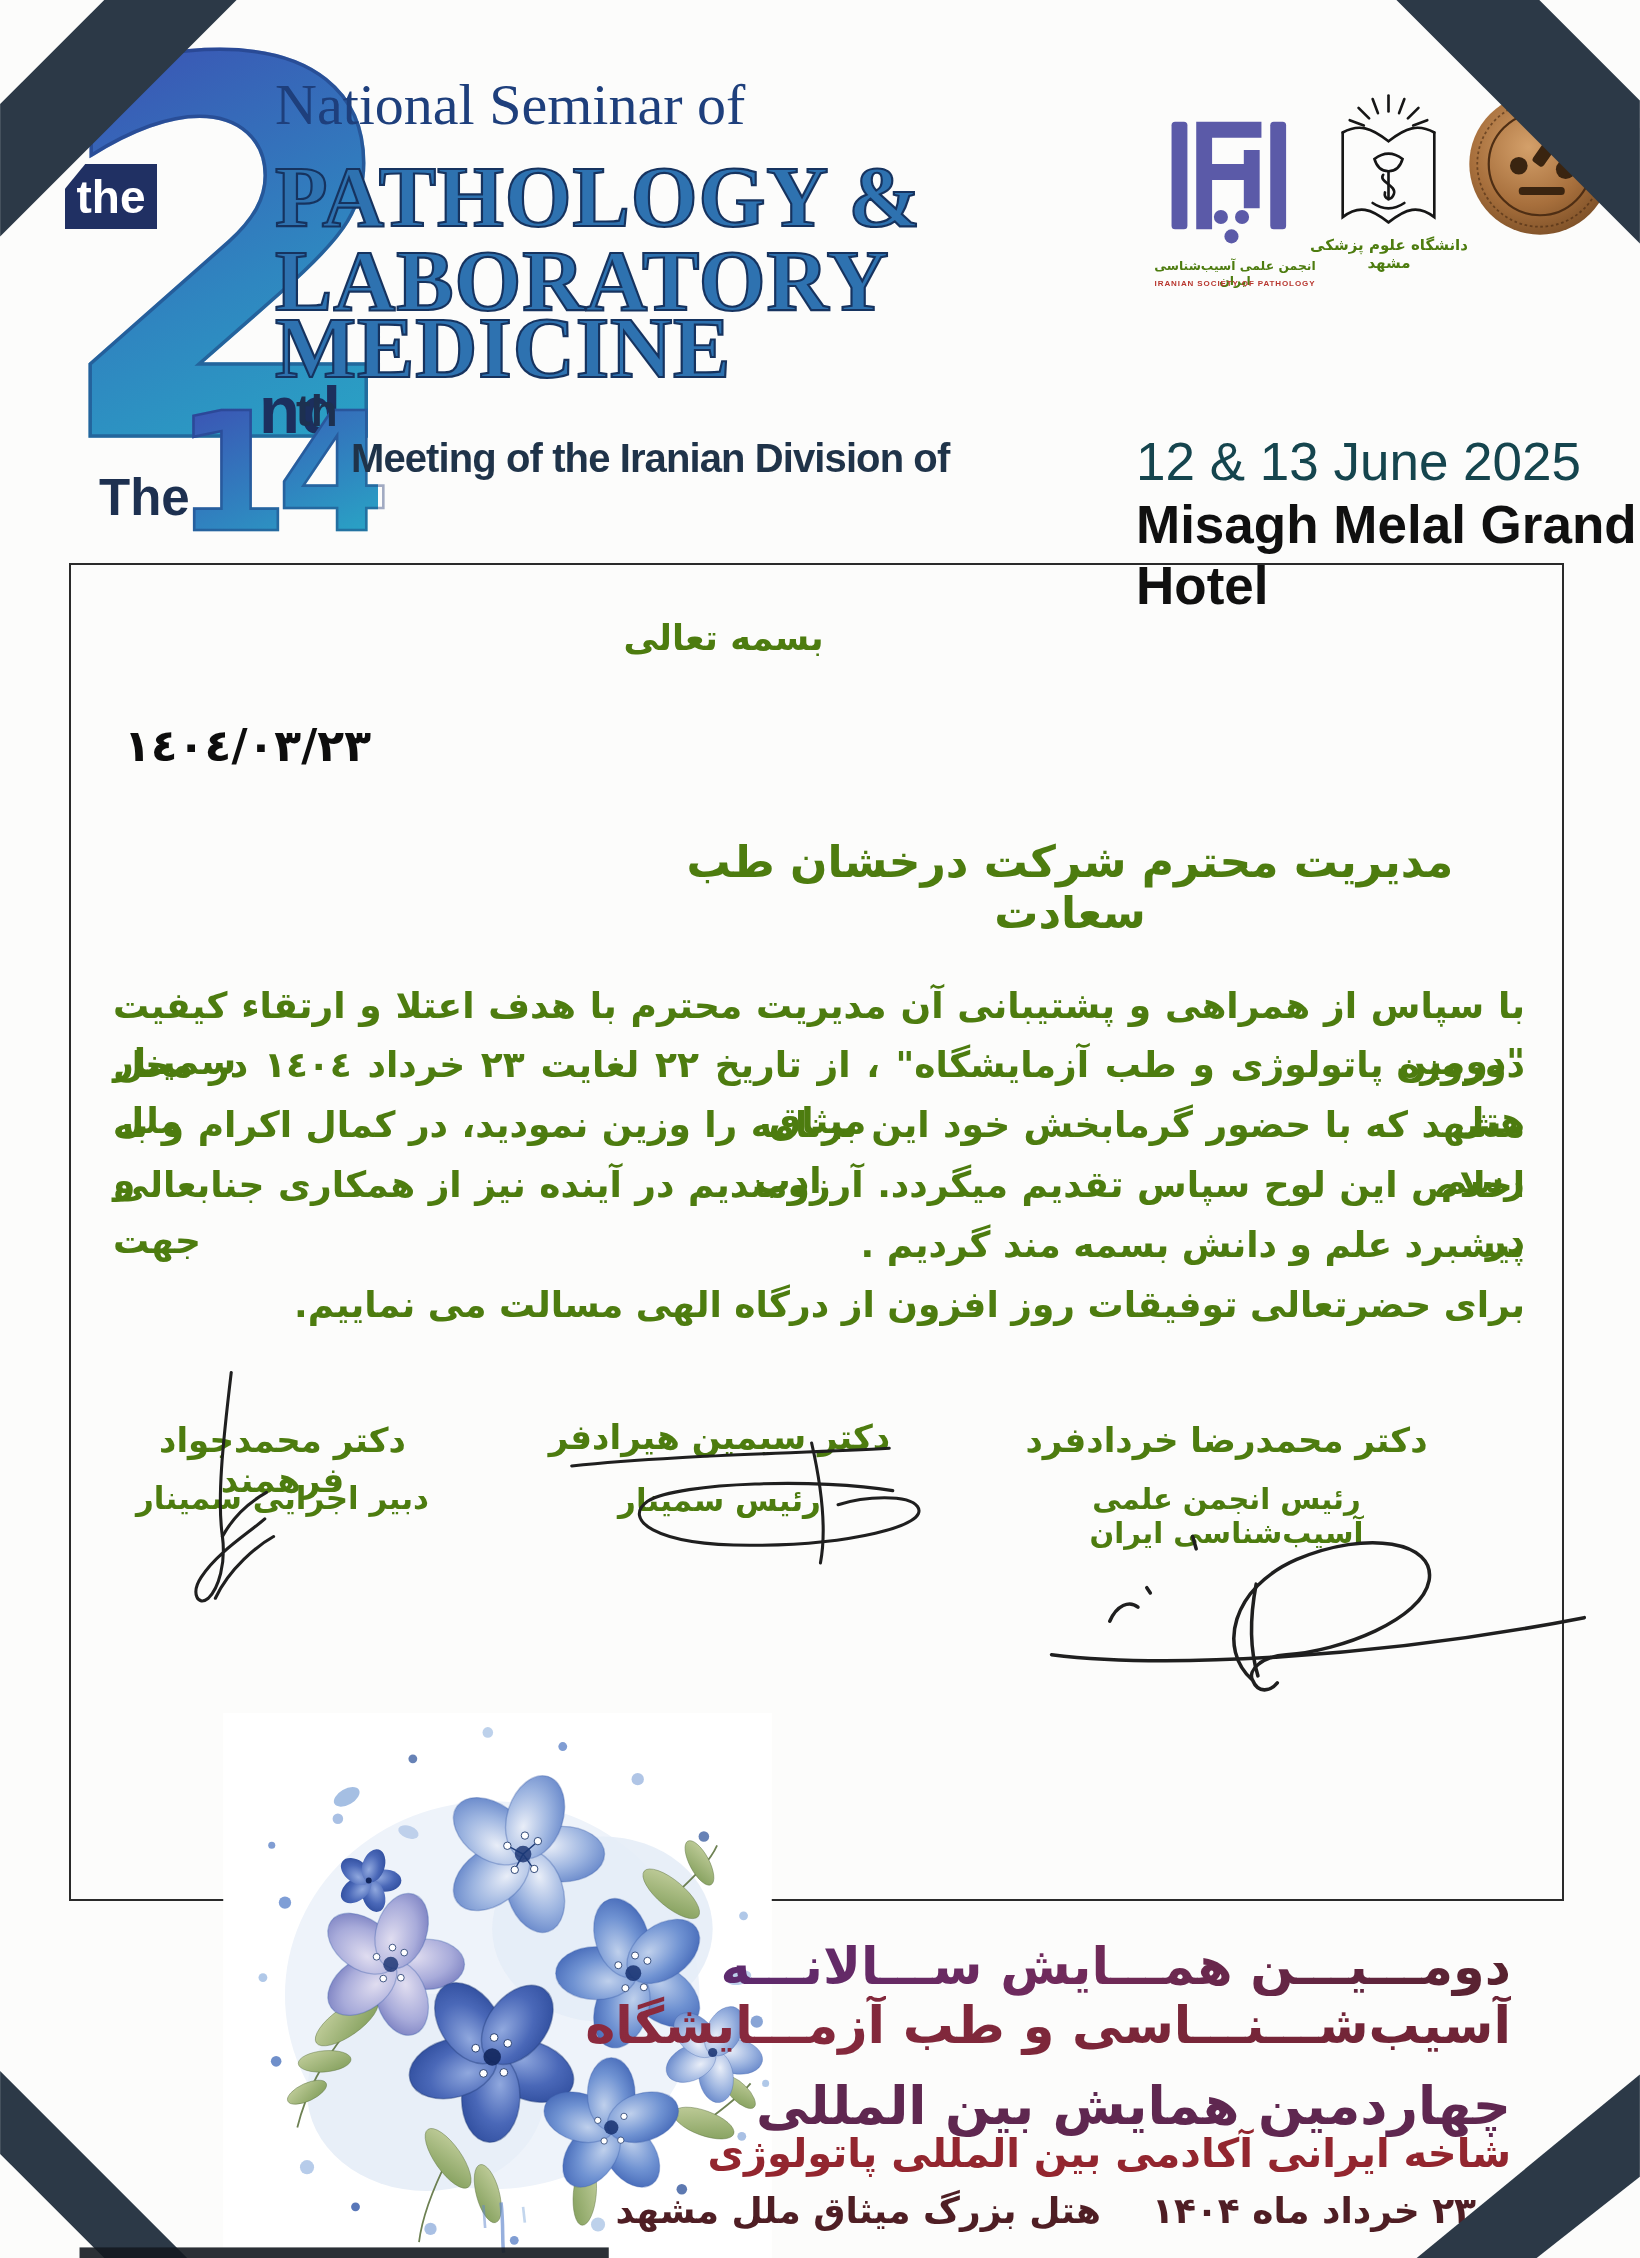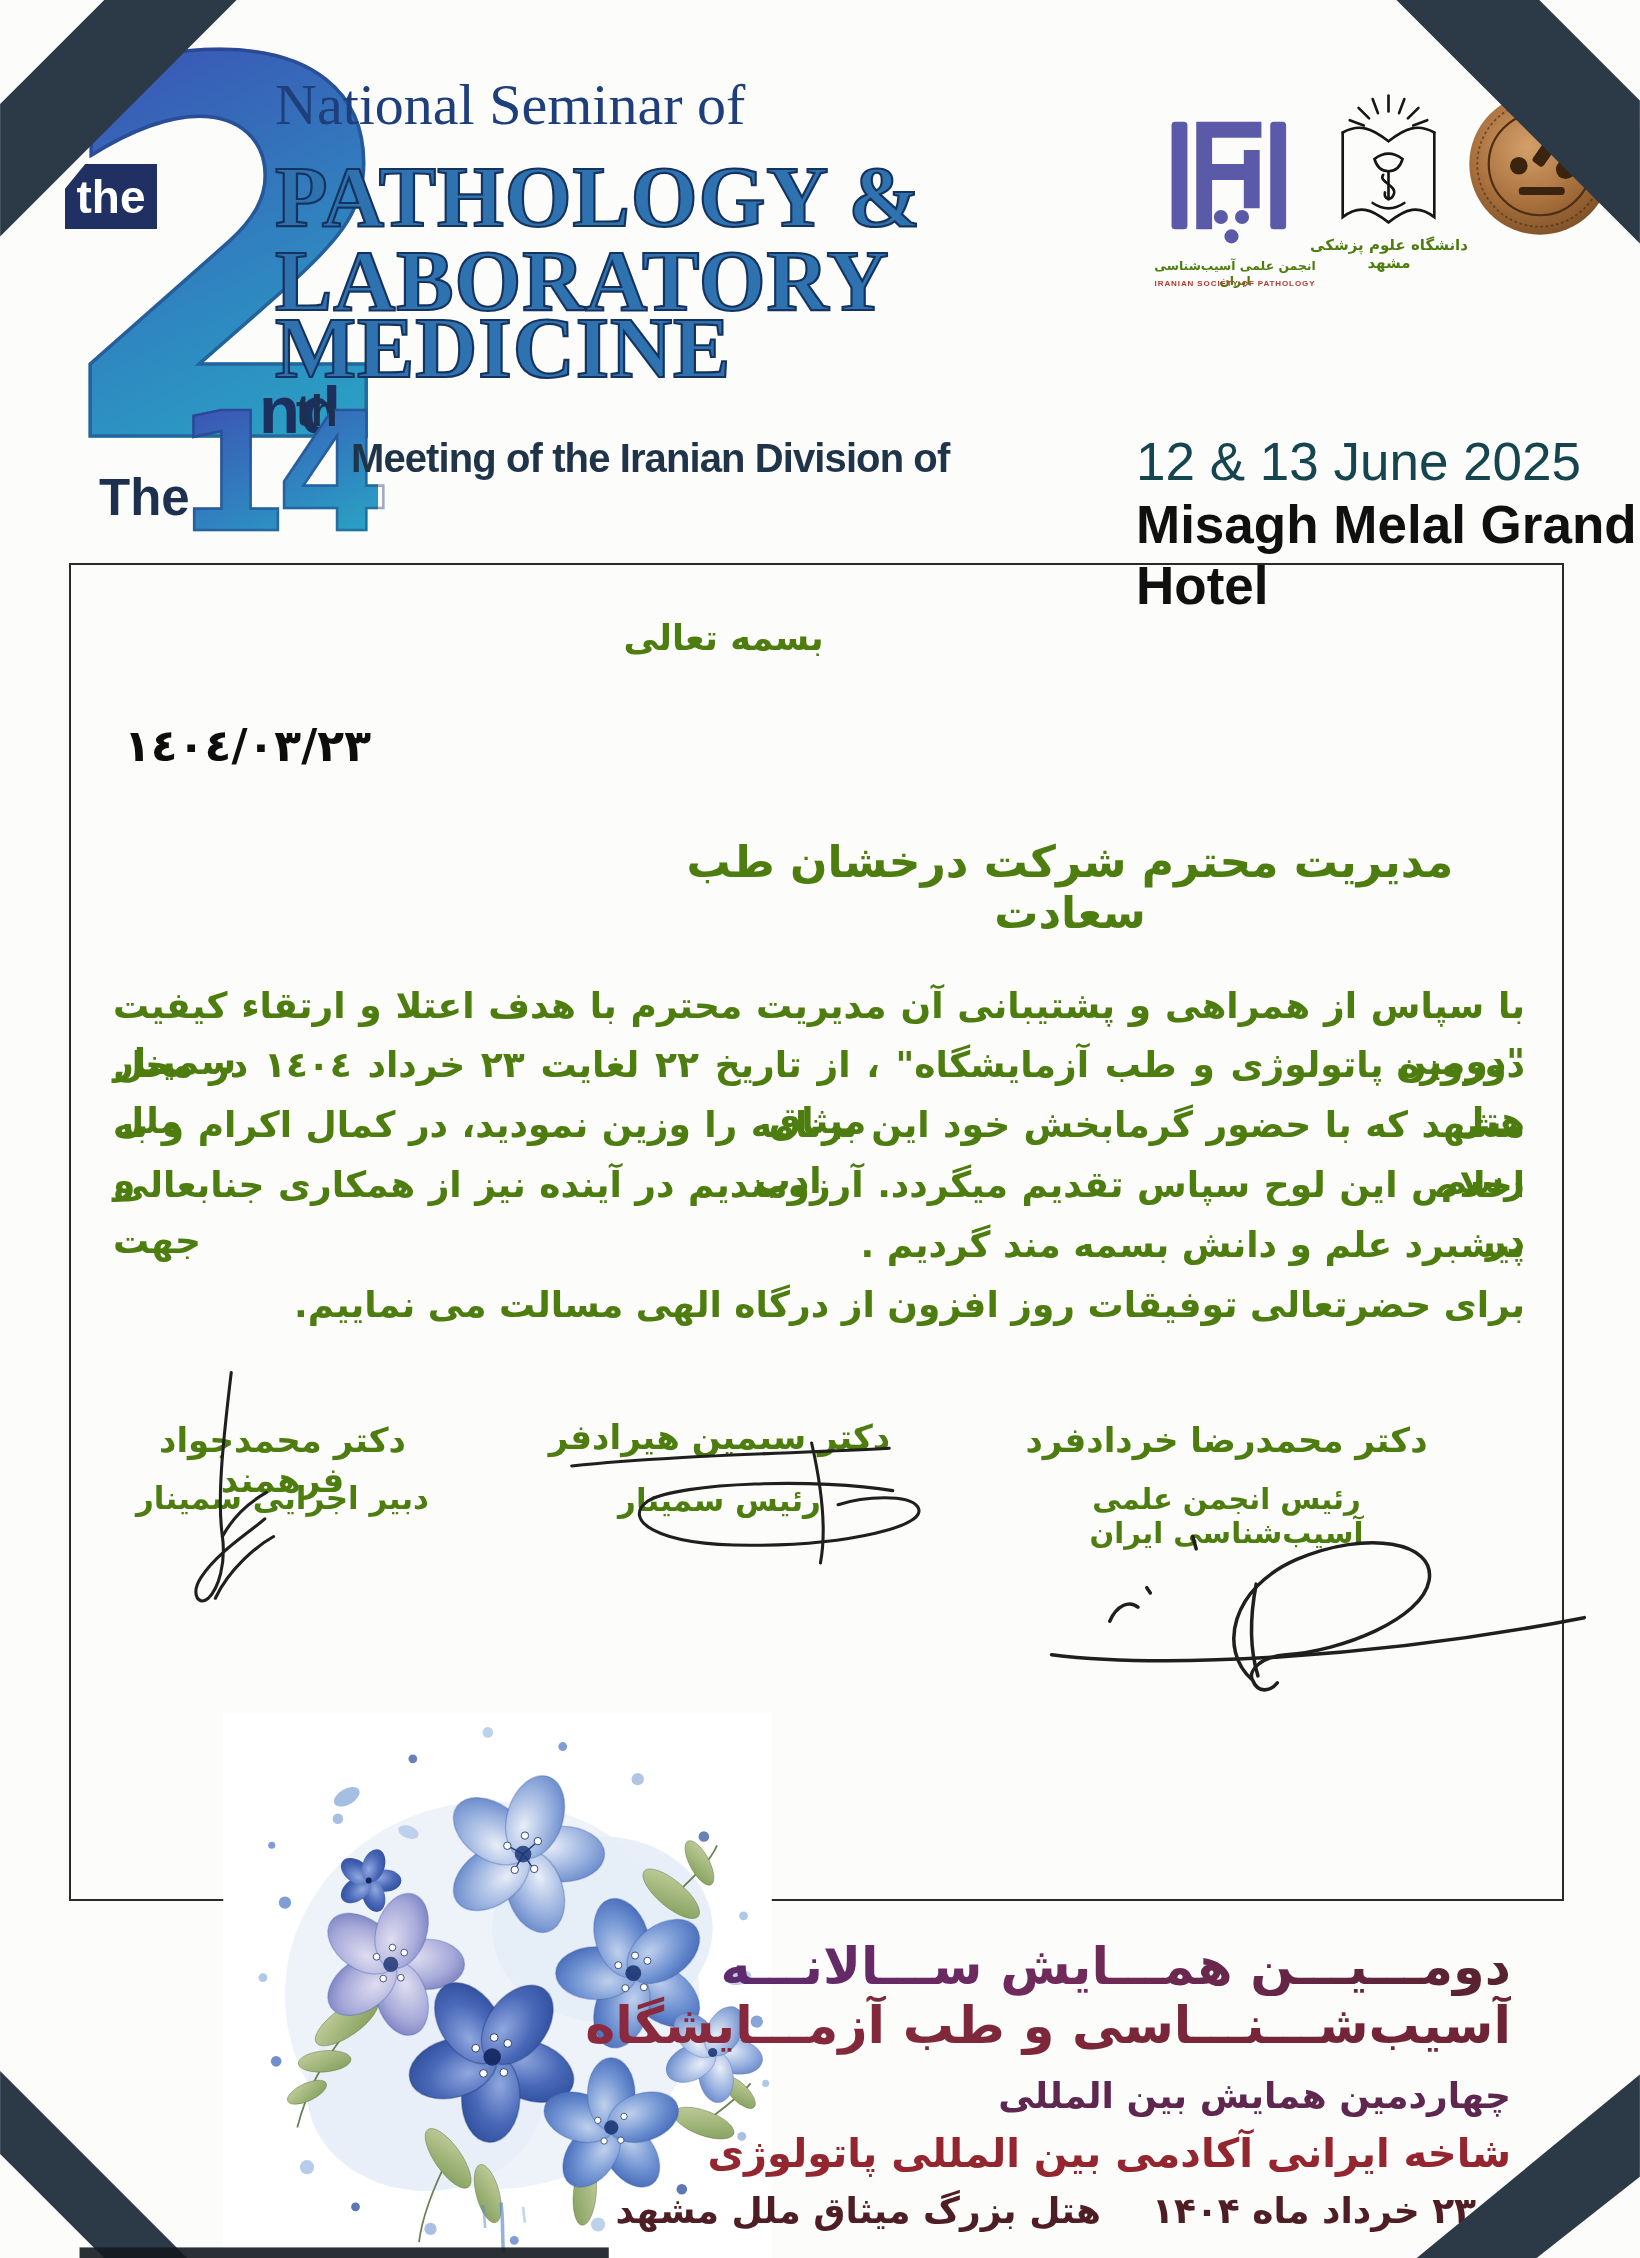--- a/index.html
+++ b/index.html
@@ -353,21 +353,21 @@
       <circle cx="55" cy="150" r="4" fill="#4a74c0" opacity=".7"></circle>
         <circle cx="615" cy="420" r="4" fill="#7ba3d8" opacity=".6"></circle>
       <path d="M315 555 C 318 580 316 600 318 612" stroke="#5f86cc" stroke-width="4" fill="none" opacity=".65"></path>
       <path d="M295 558 L 297 584" stroke="#5f86cc" stroke-width="3" fill="none" opacity=".5"></path>
       <path d="M340 560 L 342 578" stroke="#7ba3d8" stroke-width="3" fill="none" opacity=".45"></path>
     </g>
   </svg>
 
   <div class="abs fa footL g1" style="top:1937px;font-size:51px;">دومـــیـــن همـــایش ســـالانـــه</div>
   <div class="abs fa footL g2" style="top:1996px;font-size:51px;">آسیب‌شـــنـــاسی و طب آزمـــایشگاه</div>
-  <div class="abs fa footL" style="top:2075px;font-size:36px;color:#5f2750;margin-left:36px;">چهاردمین همایش بین المللی</div>
+  <div class="abs fa footL" style="top:2075px;font-size:53px;color:#5f2750;margin-left:36px;">چهاردمین همایش بین المللی</div>
   <div class="abs fa footL" style="top:2130px;font-size:40px;color:#93262f;">شاخه ایرانی آکادمی بین المللی پاتولوژی</div>
   <div class="abs fa footL" style="top:2190px;font-size:36px;color:#4f1e24;">
     <span>و ۲۳ خرداد ماه ۱۴۰۴</span><span class="gapSp"></span><span>هتل بزرگ میثاق ملل مشهد</span>
   </div>
 
   <svg class="abs layer" viewBox="0 0 1859 2560">
 
     <g stroke="#1f1f1f" stroke-width="3.5" fill="none" stroke-linecap="round">
       <path d="M262 1556 C 252 1640 246 1700 252 1742 C 256 1772 248 1800 236 1812 C 224 1822 216 1806 228 1788 C 246 1760 282 1738 300 1722"></path>
       <path d="M244 1812 C 260 1778 292 1752 310 1742"></path>

